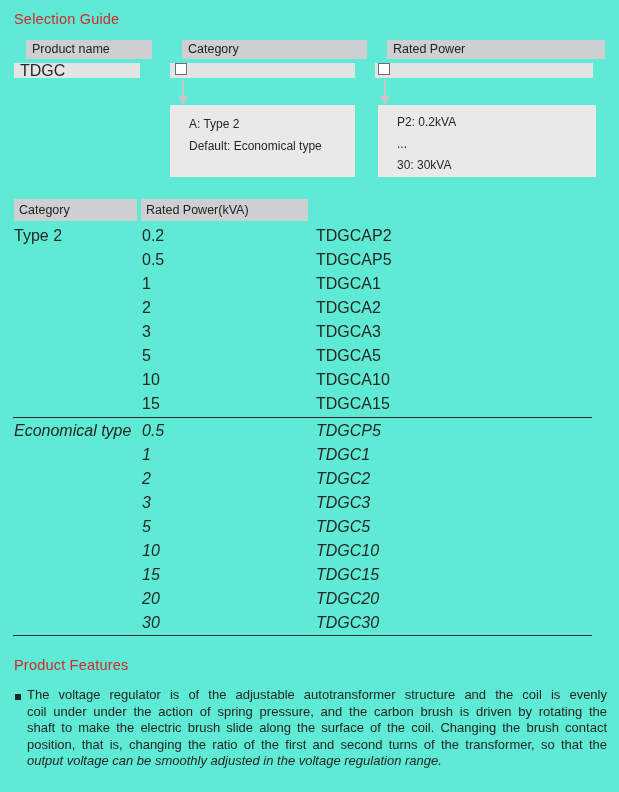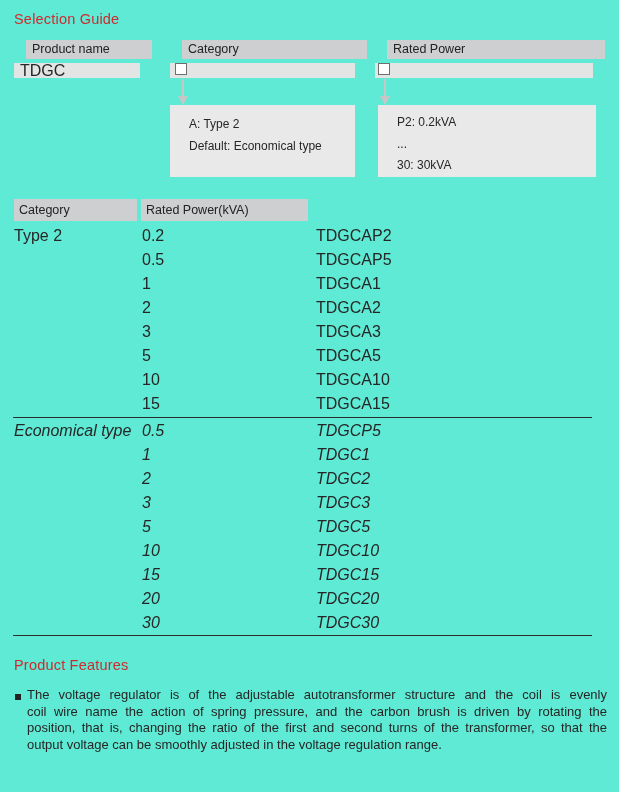--- a/index.html
+++ b/index.html
@@ -49,21 +49,21 @@
   .ot-c3{position:absolute;left:316px;white-space:nowrap;}
 
   .rule{position:absolute;left:13px;width:579px;height:0;border-top:1.5px solid var(--rule);}
   #rule-1{top:417px;}
   #rule-2{top:635px;}
 
   
   .bullet-square{position:absolute;left:15px;top:694px;width:6px;height:6px;background:#232323;}
   .feat-par{position:absolute;left:27px;top:687px;width:580px;font-size:13px;line-height:16.6px;}
   .feat-line{text-align:justify;text-align-last:justify;white-space:normal;}
-  .feat-line.last{text-align-last:left;}
+  .feat-line.last{text-align-last:left;font-style:italic;}
 </style>
 </head>
 <body>
 
 <div class="page">
 
   <div class="section-title" id="title-selection">Selection Guide</div>
 
   <div class="sel-h" style="left:14px;width:126px">Product name</div>
   <div class="sel-h" style="left:170px;width:185px">Category</div>
@@ -171,18 +171,19 @@
     </div>
   </div>
 
   <div class="rule" id="rule-2"></div>
 
   <div class="section-title" id="title-features">Product Features</div>
 
   <div class="bullet-square"></div>
   <div class="feat-par">
     <div class="feat-line">The voltage regulator is of the adjustable autotransformer structure and the coil is evenly</div>
-    <div class="feat-line">coil wire name the action of spring pressure, and the carbon brush is driven by rotating the</div>
+    <div class="feat-line">coil under under the action of spring pressure, and the carbon brush is driven by rotating the</div>
+    <div class="feat-line">shaft to make the electric brush slide along the surface of the coil. Changing the brush contact</div>
     <div class="feat-line">position, that is, changing the ratio of the first and second turns of the transformer, so that the</div>
     <div class="feat-line last">output voltage can be smoothly adjusted in the voltage regulation range.</div>
   </div>
 
 </div>
 
 </body></html>

